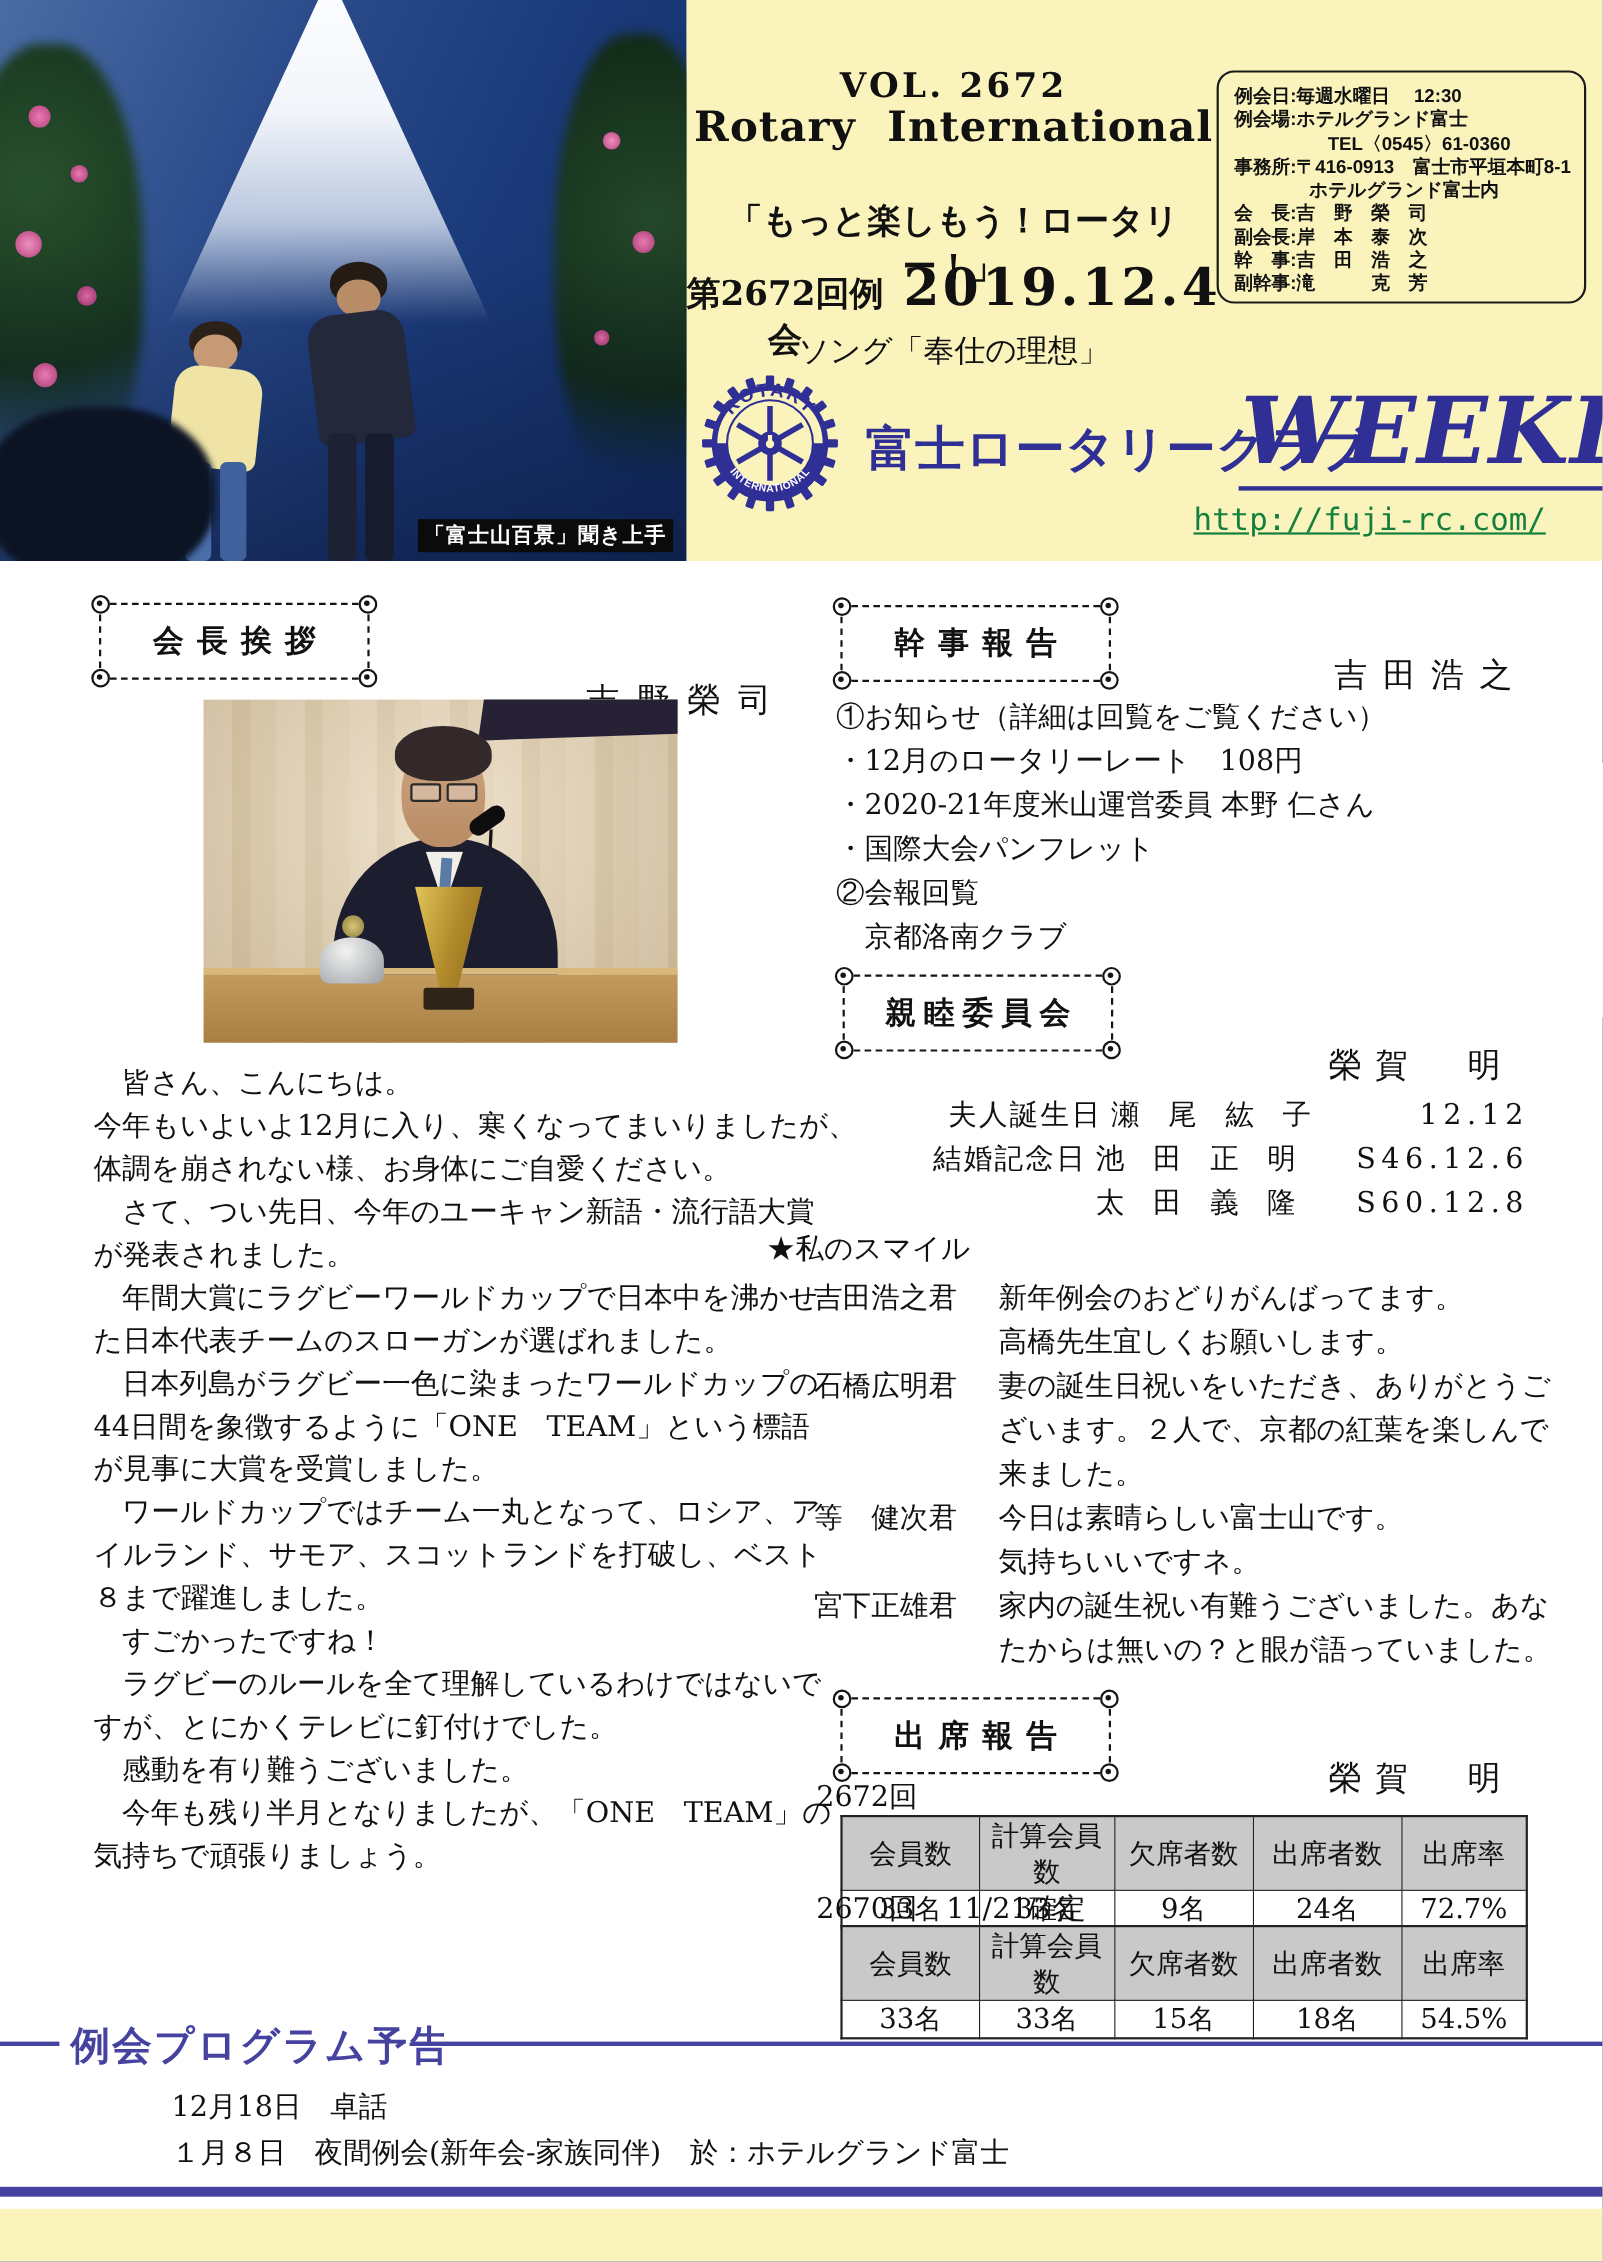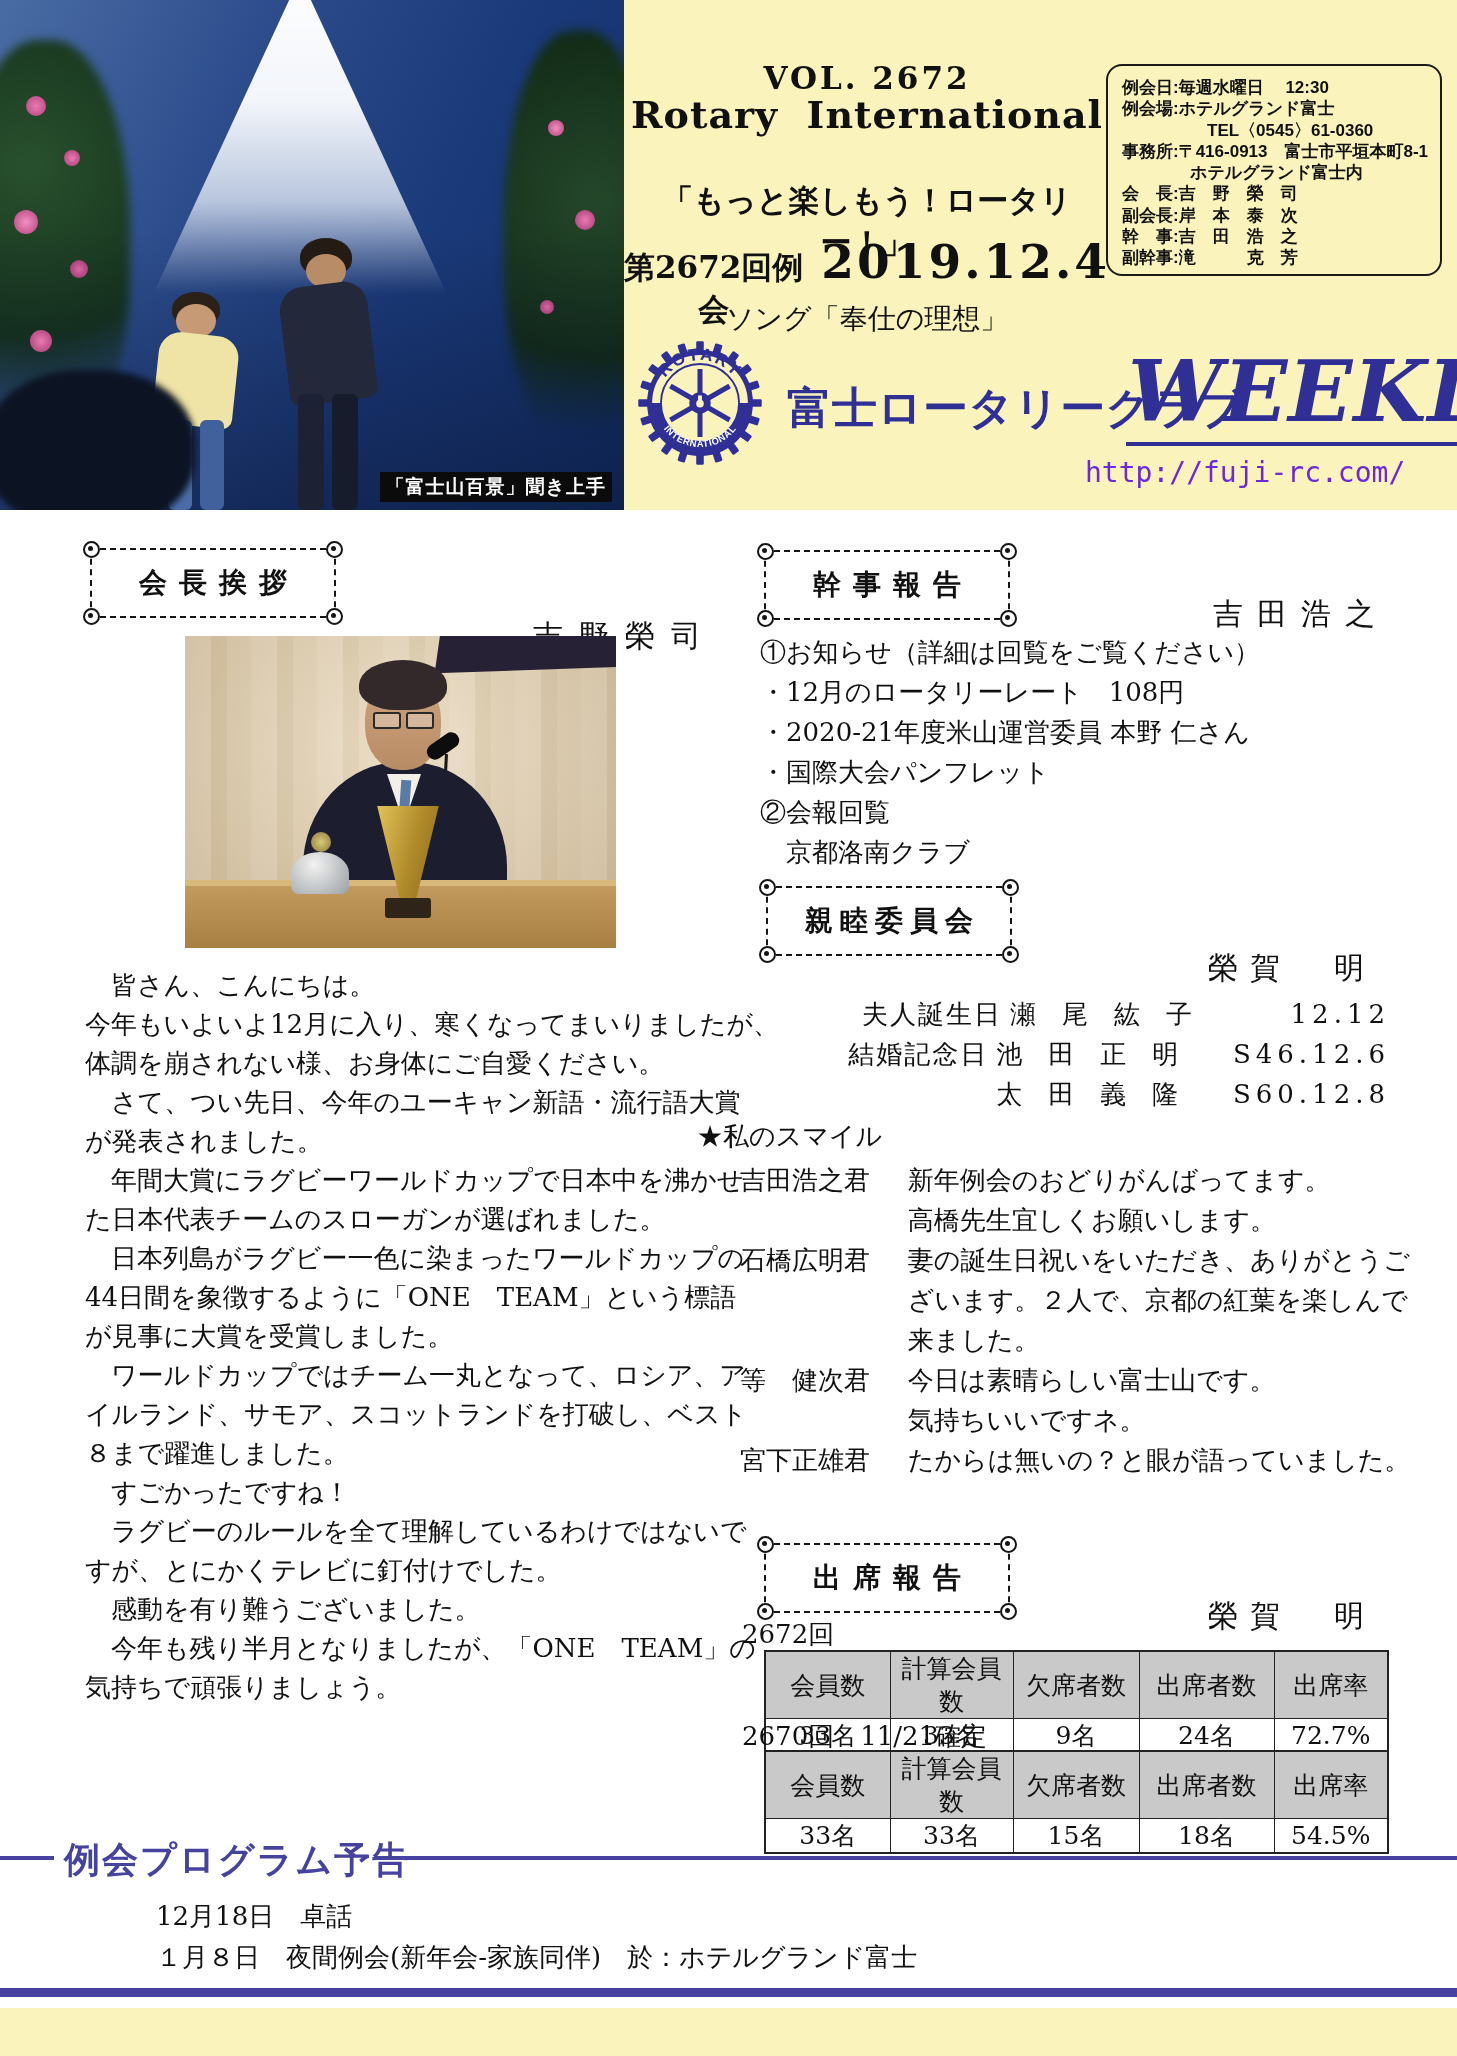--- a/index.html
+++ b/index.html
@@ -51,21 +51,21 @@
             font-size:17px;line-height:21.3px;margin-top:24px;}
   .info-line{white-space:pre;}
 
   #rotary-logo{left:635px;top:340px;width:130px;height:126px;}
   #club-name{left:787px;top:378px;font-family:"Liberation Sans",sans-serif;font-weight:800;
              font-size:45px;color:var(--navy,#2F2F96);letter-spacing:0px;transform:scaleY(.97);}
   #weekly-title{left:1126px;top:352px;font-style:italic;font-weight:800;font-size:84px;line-height:.95;
                 color:var(--navy,#2F2F96);border-bottom:4px solid var(--navy,#2F2F96);
                 padding:0 6px 10px 2px;letter-spacing:1px;}
   #site-url{left:1085px;top:456px;font-family:"DejaVu Sans Mono","Liberation Mono",monospace;
-            font-size:28px;color:#6d28d9;letter-spacing:0px;}
+            font-size:28px;color:#15803d;letter-spacing:0px;text-decoration:underline;}
 
   
   .sec-box{position:absolute;width:246px;height:70px;border:2px dashed #151515;
            display:flex;align-items:center;justify-content:center;
            font-family:"Liberation Sans","DejaVu Sans",sans-serif;font-weight:700;font-size:28px;
            letter-spacing:12px;padding-left:12px;box-sizing:border-box;background:#fff;}
   .sec-box.five{letter-spacing:7px;padding-left:7px;}
   .cm{position:absolute;width:13px;height:13px;border:2px solid #151515;border-radius:50%;background:#fff;}
   .cm::after{content:"";position:absolute;left:3px;top:3px;width:5px;height:5px;background:#151515;border-radius:50%;}
   .cm.tl{left:-9px;top:-9px}.cm.tr{right:-9px;top:-9px}.cm.bl{left:-9px;bottom:-9px}.cm.br{right:-9px;bottom:-9px}
@@ -387,20 +387,21 @@
     <div class="smile">
       <span class="s-name">等　健次君</span>
       <span class="s-comment">
         <span class="s-line" style="display:block">今日は素晴らしい富士山です。</span>
         <span class="s-line" style="display:block">気持ちいいですネ。</span>
       </span>
     </div>
     <div class="smile">
       <span class="s-name">宮下正雄君</span>
       <span class="s-comment">
+        <span class="s-line" style="display:block">家内の誕生祝い有難うございました。あな</span>
         <span class="s-line" style="display:block">たからは無いの？と眼が語っていました。</span>
       </span>
     </div>
   </div>
 
   <div class="sec-box" id="att-box">
     <i class="cm tl"></i>
       <i class="cm tr"></i>
     <i class="cm bl"></i>
       <i class="cm br"></i>

